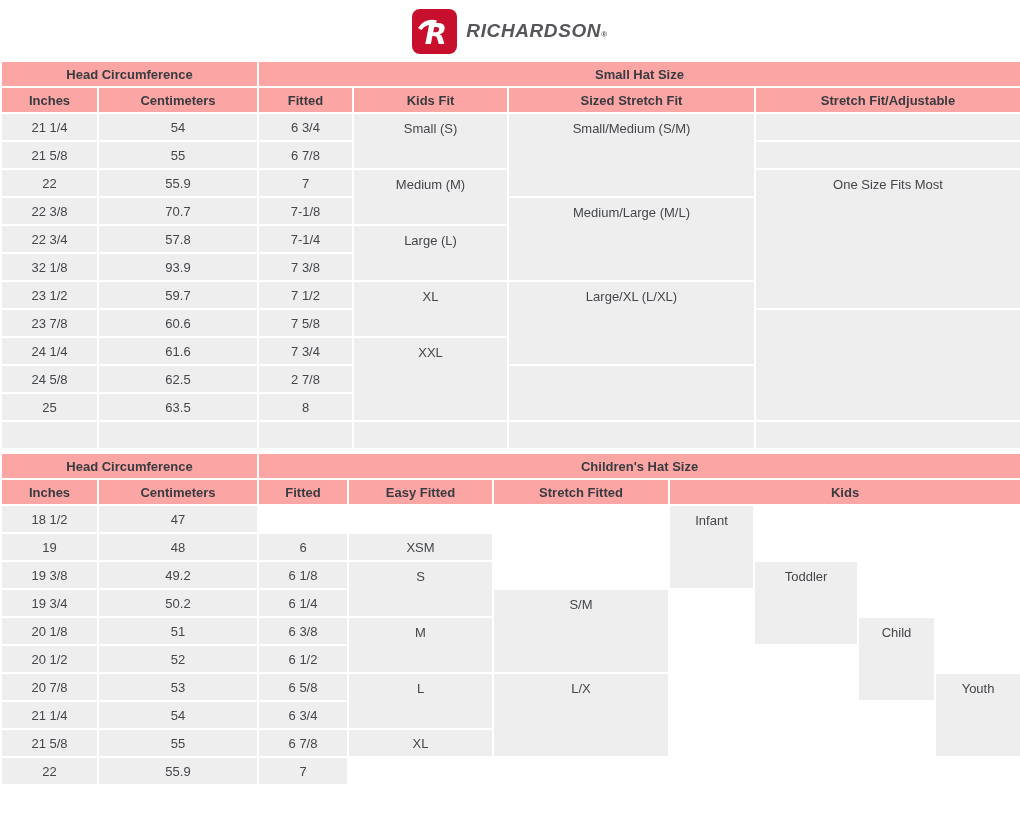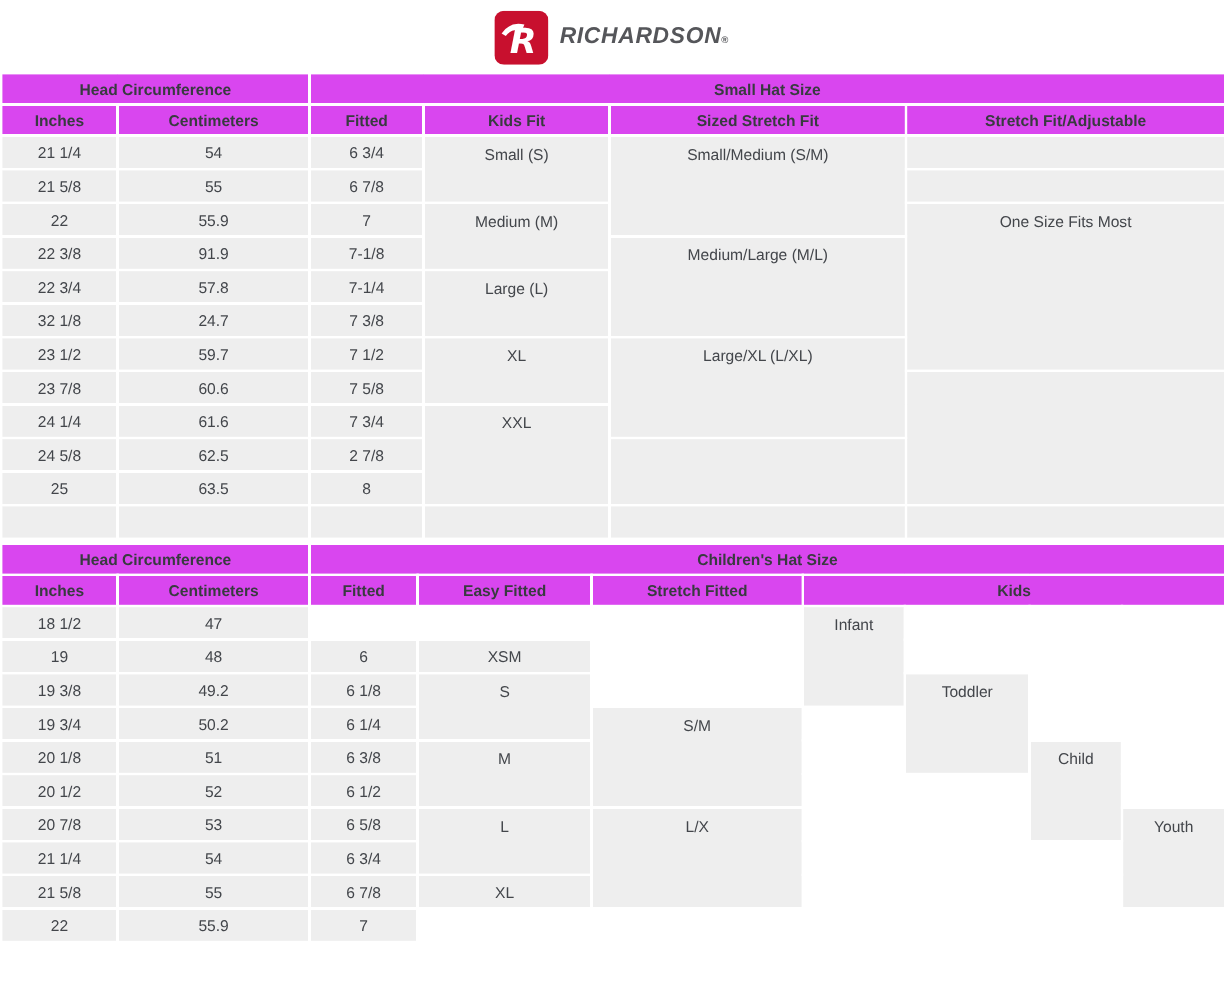--- a/index.html
+++ b/index.html
@@ -24,21 +24,21 @@
     border-collapse: collapse; table-layout: fixed; width: 1020px;
   }
   table.size-table td, table.size-table th {
     border: 2px solid #ffffff;
     text-align: center; vertical-align: middle;
     padding: 0 2px;
     font-size: 13px; color: #43464b;
     overflow: hidden; white-space: nowrap;
   }
   table.size-table th {
-    background: #d946ef; font-weight: bold; color: #383b3f; height: 26px;
+    background: #fca5a5; font-weight: bold; color: #383b3f; height: 26px;
   }
   table.size-table td { background: #eeeeee; height: 28px; }
   table.size-table td.white { background: #ffffff; }
   
   table.size-table td.vt { vertical-align: top; line-height: 29px; text-align: center; }
   .tbl2 { margin-top: 2px; }
 </style>
 </head>
 <body>
 
@@ -89,33 +89,33 @@
   </tr>
   <tr>
     <td>22</td>
     <td>55.9</td>
     <td>7</td>
     <td class="vt" rowspan="2">Medium (M)</td>
     <td class="vt" rowspan="5">One Size Fits Most</td>
   </tr>
   <tr>
     <td>22 3/8</td>
-    <td>91.9</td>
+    <td>70.7</td>
     <td>7-1/8</td>
     <td class="vt" rowspan="3">Medium/Large (M/L)</td>
   </tr>
   <tr>
     <td>22 3/4</td>
     <td>57.8</td>
     <td>7-1/4</td>
     <td class="vt" rowspan="2">Large (L)</td>
   </tr>
   <tr>
     <td>32 1/8</td>
-    <td>24.7</td>
+    <td>93.9</td>
     <td>7 3/8</td>
   </tr>
   <tr>
     <td>23 1/2</td>
     <td>59.7</td>
     <td>7 1/2</td>
     <td class="vt" rowspan="2">XL</td>
     <td class="vt" rowspan="3">Large/XL (L/XL)</td>
   </tr>
   <tr>

